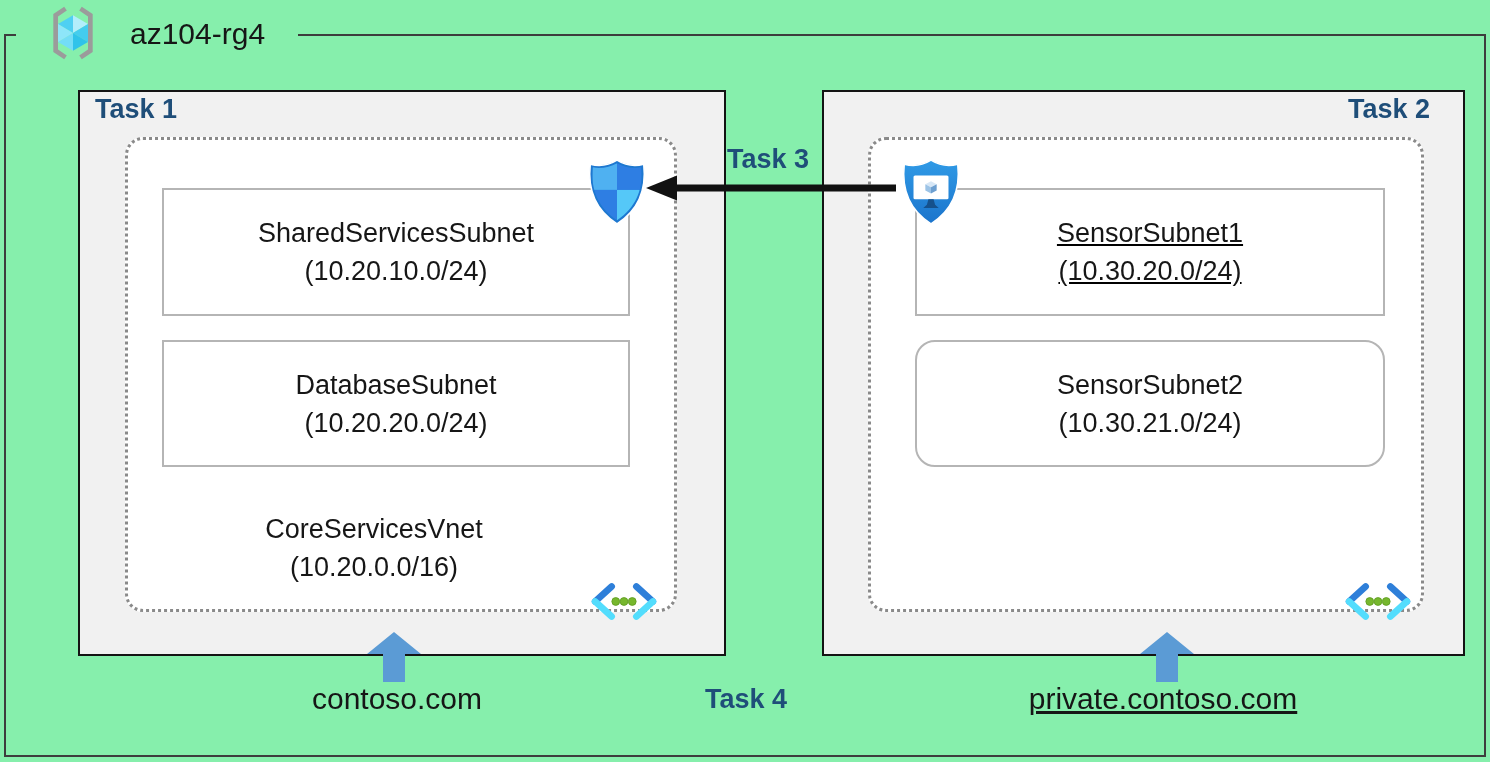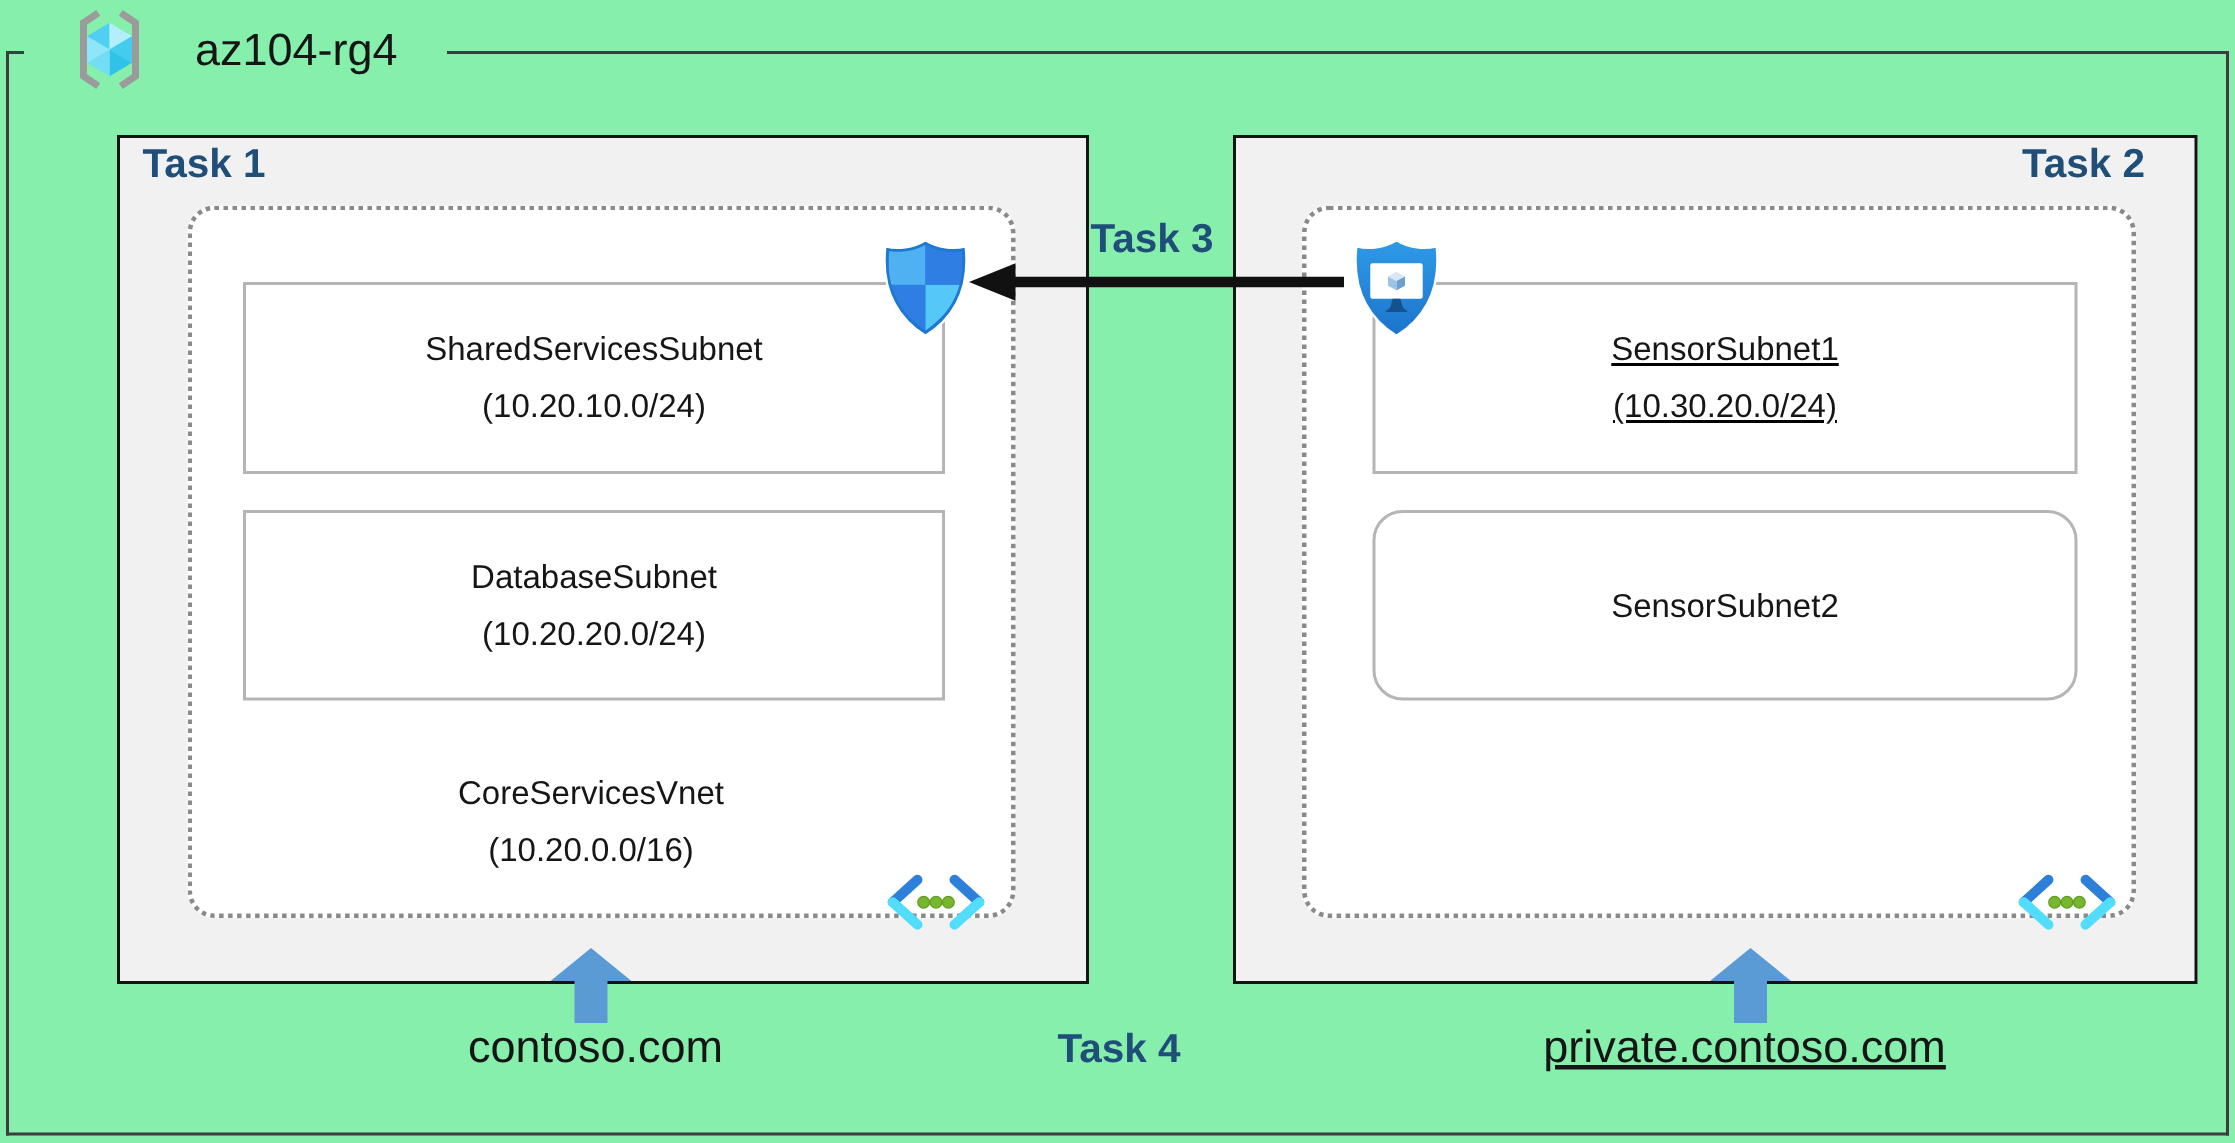--- a/index.html
+++ b/index.html
@@ -14,21 +14,21 @@
   
   .task-box{position:absolute;top:90px;height:566px;background:#f1f1f1;border:2px solid #141414;box-sizing:border-box;}
   .task-label{position:absolute;font-weight:700;font-size:27px;color:#1f4e79;white-space:nowrap;}
 
   
   .vnet{position:absolute;top:137px;height:475px;background:#ffffff;border:3px dotted #8a8a8a;border-radius:18px;box-sizing:border-box;}
 
   
   .subnet{position:absolute;width:470px;height:128px;background:#ffffff;border:2px solid #b5b5b5;box-sizing:border-box;
           display:flex;flex-direction:column;align-items:center;justify-content:center;}
-  .node-text{font-size:22px;line-height:38px;color:#161616;text-align:center;white-space:nowrap;}
+  .node-text{font-size:27px;line-height:38px;color:#161616;text-align:center;white-space:nowrap;}
 
   .vnet-name{position:absolute;top:510px;text-align:center;}
 
   .mid-label{position:absolute;text-align:center;font-weight:700;font-size:27px;color:#1f4e79;}
   .dns-label{position:absolute;top:682px;text-align:center;font-size:30px;color:#161616;white-space:nowrap;}
 
   .icon{position:absolute;}
   .z2{z-index:2;} .z3{z-index:3;}
 </style>
 </head>
@@ -61,21 +61,21 @@
 
   <div class="subnet" style="left:162px;top:188px;width:468px;">
     <div class="node-text">SharedServicesSubnet</div>
     <div class="node-text">(10.20.10.0/24)</div>
   </div>
   <div class="subnet" style="left:162px;top:340px;width:468px;height:127px;">
     <div class="node-text">DatabaseSubnet</div>
     <div class="node-text">(10.20.20.0/24)</div>
   </div>
 
-  <div class="vnet-name" style="left:143px;width:502px;">
+  <div class="vnet-name" style="left:123px;width:502px;">
     <div class="node-text">CoreServicesVnet</div>
     <div class="node-text">(10.20.0.0/16)</div>
   </div>
 
   <svg class="icon z2" style="left:590px;top:581px;" width="68" height="42" viewBox="0 0 66 40">
     <path d="M21 5 L5 19.5" stroke="#2e7fd9" stroke-width="6.5" stroke-linecap="round" fill="none"></path>
     <path d="M5 19.5 L21 34" stroke="#53ddfd" stroke-width="6.5" stroke-linecap="round" fill="none"></path>
     <path d="M45 5 L61 19.5" stroke="#2e7fd9" stroke-width="6.5" stroke-linecap="round" fill="none"></path>
     <path d="M61 19.5 L45 34" stroke="#53ddfd" stroke-width="6.5" stroke-linecap="round" fill="none"></path>
     <circle cx="25" cy="19.5" r="3.8" fill="#76b72d" stroke="#5f9c21" stroke-width="0.8"></circle>
@@ -87,20 +87,21 @@
   <div class="task-label" style="left:1330px;top:94px;width:100px;text-align:right;">Task 2</div>
 
   <div class="vnet" style="left:868px;width:556px;"></div>
 
   <div class="subnet" style="left:915px;top:188px;text-decoration:underline;">
     <div class="node-text">SensorSubnet1</div>
     <div class="node-text">(10.30.20.0/24)</div>
   </div>
   <div class="subnet" style="left:915px;top:340px;height:127px;border-radius:20px;">
     <div class="node-text">SensorSubnet2</div>
+    <div class="node-text">(10.30.21.0/24)</div>
   </div>
 
   <div class="vnet-name" style="left:868px;width:556px;">
   </div>
 
   <svg class="icon z2" style="left:1344px;top:581px;" width="68" height="42" viewBox="0 0 66 40">
     <path d="M21 5 L5 19.5" stroke="#2e7fd9" stroke-width="6.5" stroke-linecap="round" fill="none"></path>
     <path d="M5 19.5 L21 34" stroke="#53ddfd" stroke-width="6.5" stroke-linecap="round" fill="none"></path>
     <path d="M45 5 L61 19.5" stroke="#2e7fd9" stroke-width="6.5" stroke-linecap="round" fill="none"></path>
     <path d="M61 19.5 L45 34" stroke="#53ddfd" stroke-width="6.5" stroke-linecap="round" fill="none"></path>

